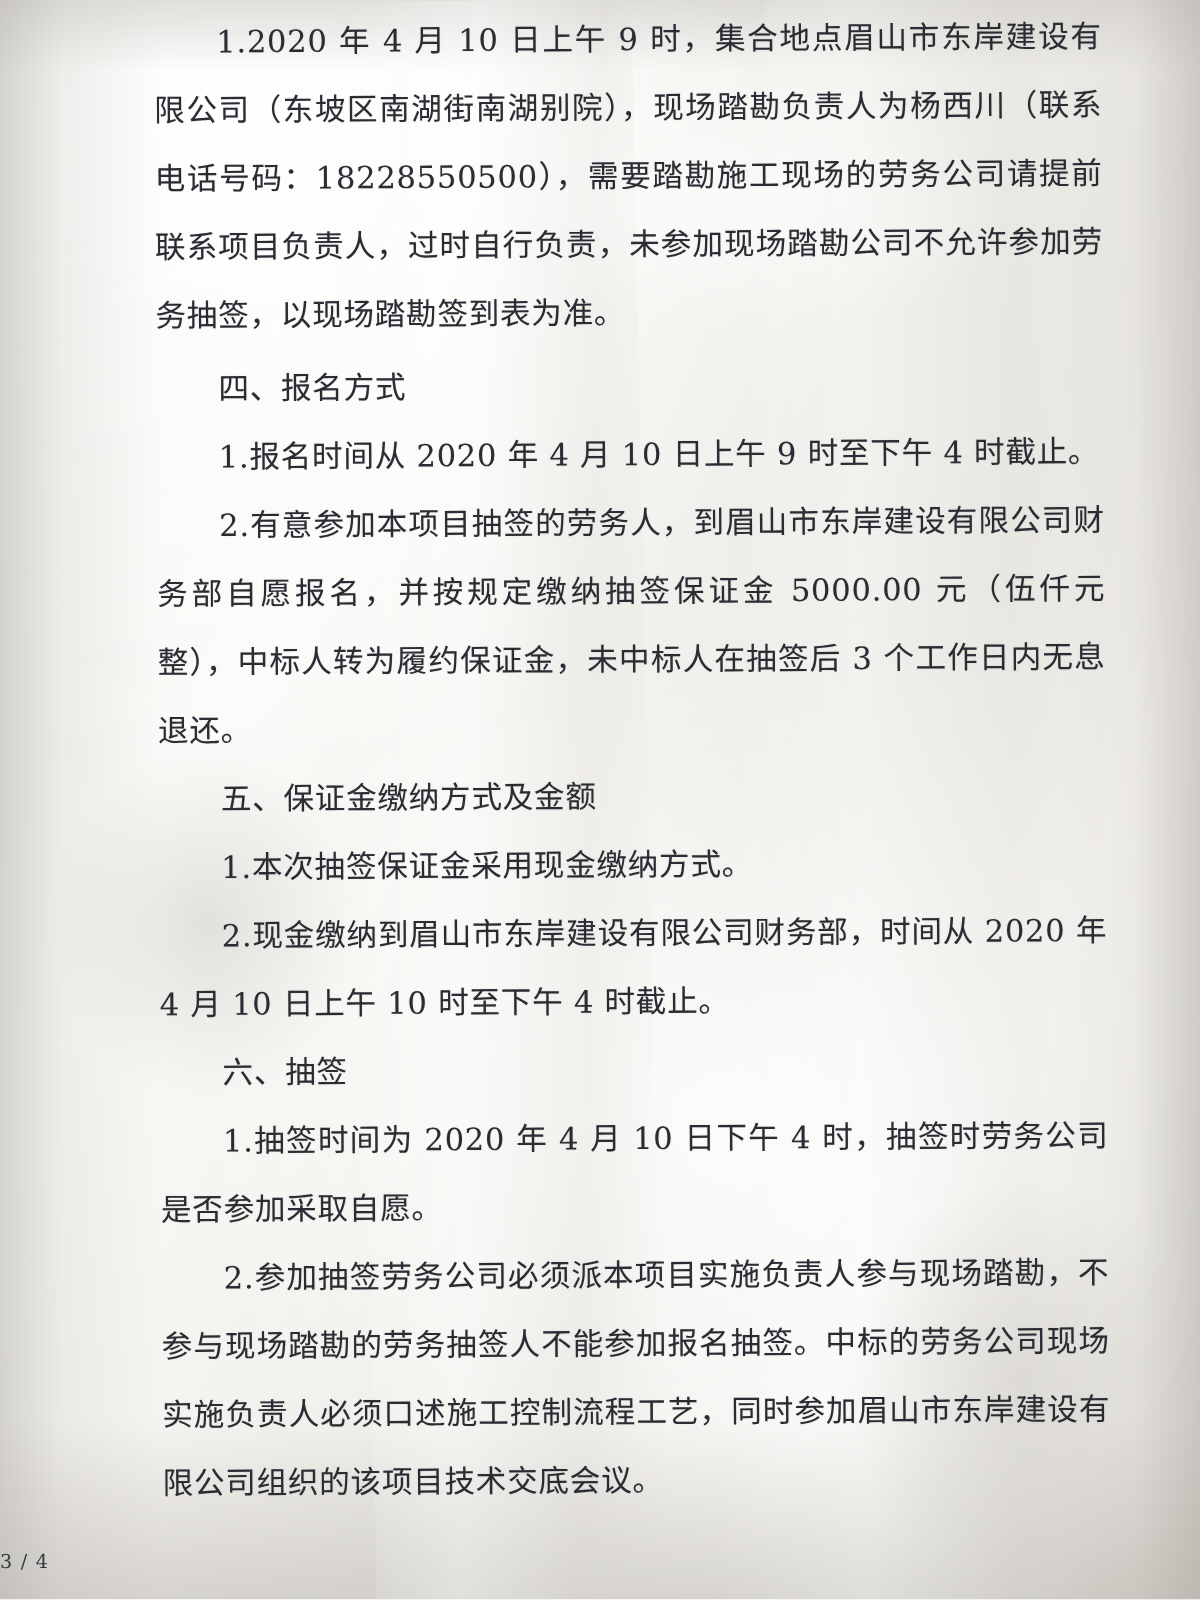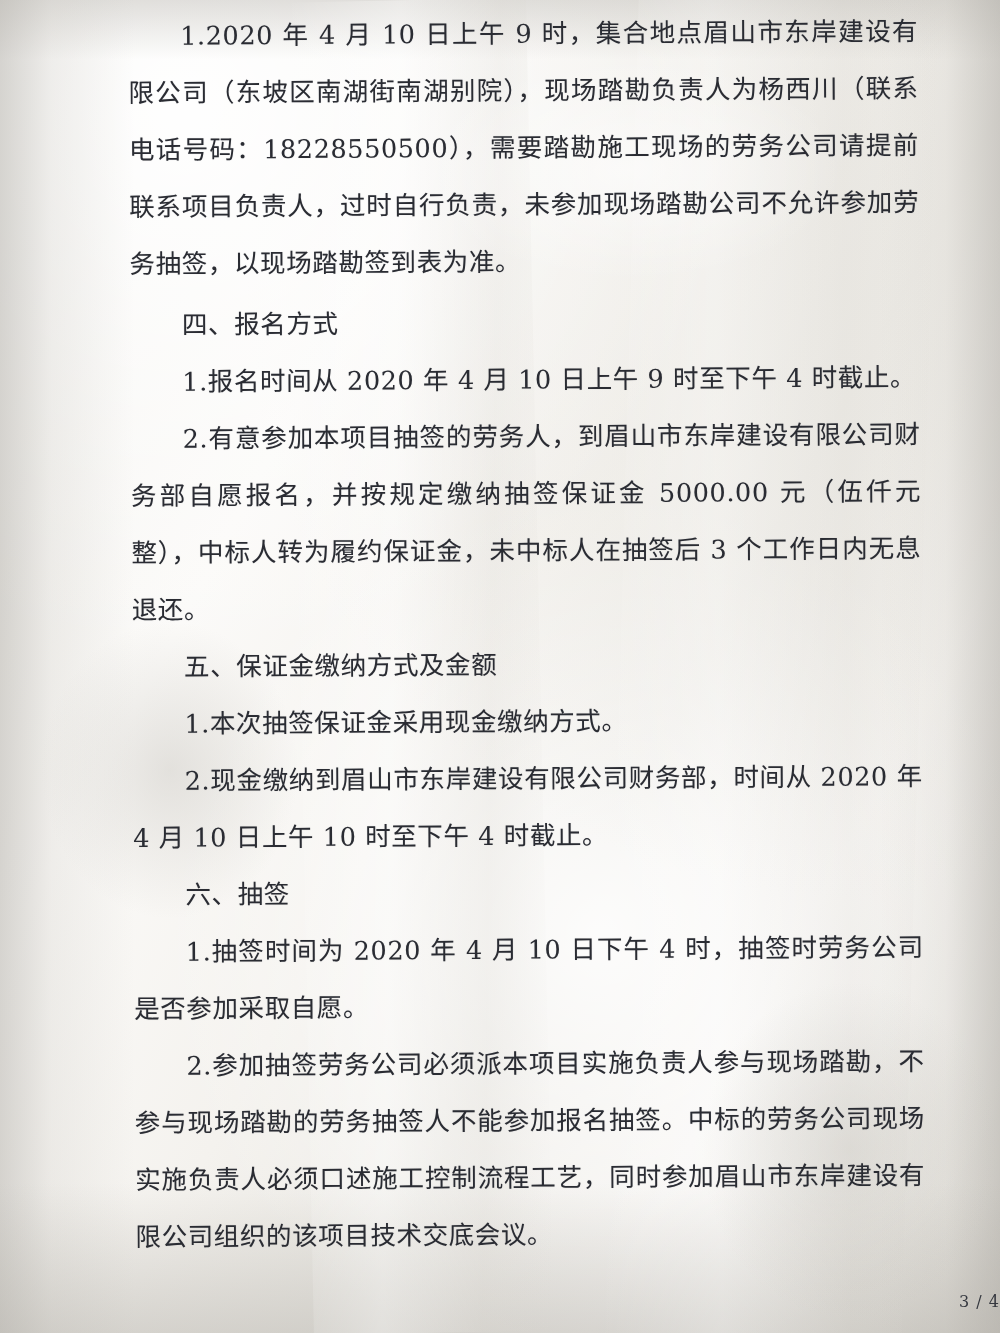--- a/index.html
+++ b/index.html
@@ -92,21 +92,21 @@
   #doc-body {
     transform: rotate(-0.35deg);
     transform-origin: 0 0;
   }
 
   #footer {
     position: absolute;
     left: 0;
     bottom: 22px;
     width: 1000px;
-    text-align: right;
+    text-align: left;
     font-size: 16px;
     letter-spacing: 1px;
     color: #35383f;
     font-family: "DejaVu Serif", "Liberation Serif", serif;
   }
 </style>
 </head>
 <body>
 
 <div id="page">

